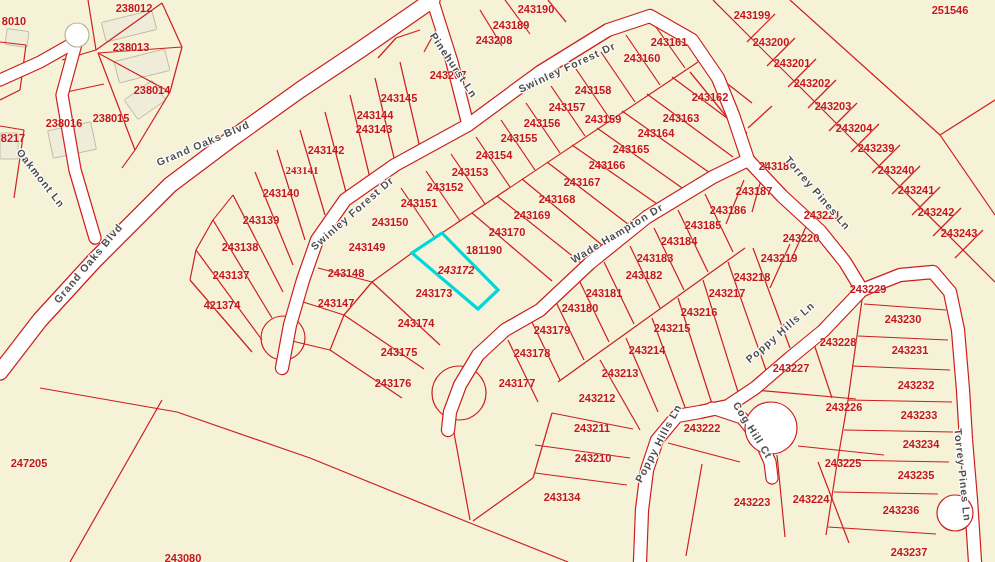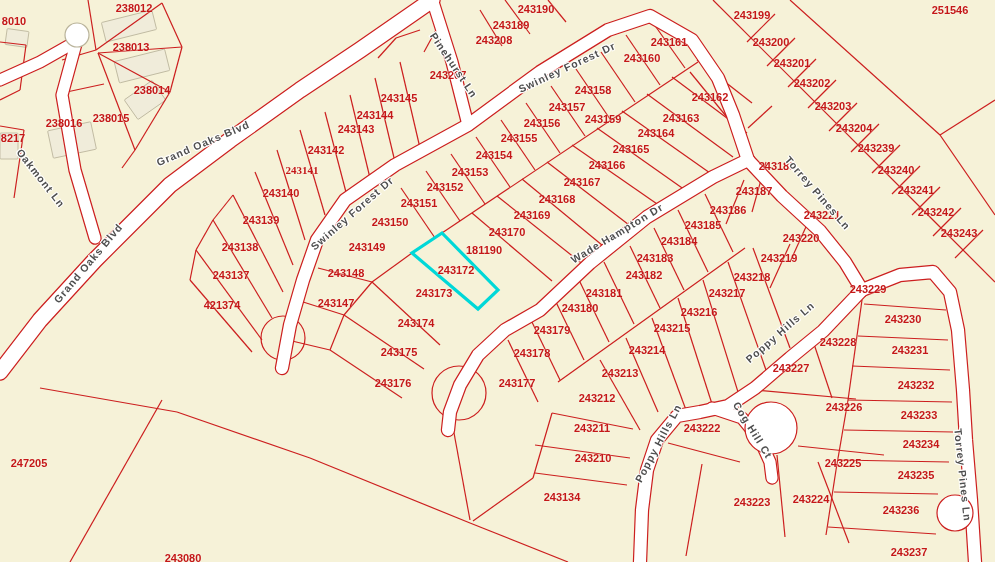--- a/index.html
+++ b/index.html
@@ -224,21 +224,21 @@
       <div class="parcel-label" style="left: 111px; top: 118px; color: rgb(196, 24, 24);">238015</div>
       <div class="parcel-label" style="left: 64px; top: 123px; color: rgb(196, 24, 24);">238016</div>
       <div class="parcel-label" style="left: 13px; top: 138px; color: rgb(196, 24, 24);">8217</div>
       <div class="parcel-label" style="left: 222px; top: 305px; color: rgb(196, 24, 24);">421374</div>
       <div class="parcel-label" style="left: 231px; top: 275px; color: rgb(196, 24, 24);">243137</div>
       <div class="parcel-label" style="left: 240px; top: 247px; color: rgb(196, 24, 24);">243138</div>
       <div class="parcel-label" style="left: 261px; top: 220px; color: rgb(196, 24, 24);">243139</div>
       <div class="parcel-label" style="left: 281px; top: 193px; color: rgb(196, 24, 24);">243140</div>
       <div class="parcel-label" style="left: 302px; top: 170px; color: rgb(196, 24, 24); font-family: Liberation Serif, serif;">243141</div>
       <div class="parcel-label" style="left: 326px; top: 150px; color: rgb(196, 24, 24);">243142</div>
-      <div class="parcel-label" style="left: 332px; top: 129px; color: rgb(196, 24, 24); padding-left: 48px;">243143</div>
+      <div class="parcel-label" style="left: 350px; top: 129px; color: rgb(196, 24, 24); padding-left: 48px;">243143</div>
       <div class="parcel-label" style="left: 375px; top: 115px; color: rgb(196, 24, 24);">243144</div>
       <div class="parcel-label" style="left: 399px; top: 98px; color: rgb(196, 24, 24);">243145</div>
       <div class="parcel-label" style="left: 448px; top: 75px; color: rgb(196, 24, 24);">243207</div>
       <div class="parcel-label" style="left: 494px; top: 40px; color: rgb(196, 24, 24);">243208</div>
       <div class="parcel-label" style="left: 511px; top: 25px; color: rgb(196, 24, 24);">243189</div>
       <div class="parcel-label" style="left: 536px; top: 9px; color: rgb(196, 24, 24);">243190</div>
       <div class="parcel-label" style="left: 336px; top: 303px; color: rgb(196, 24, 24);">243147</div>
       <div class="parcel-label" style="left: 346px; top: 273px; color: rgb(196, 24, 24);">243148</div>
       <div class="parcel-label" style="left: 367px; top: 247px; color: rgb(196, 24, 24);">243149</div>
       <div class="parcel-label" style="left: 390px; top: 222px; color: rgb(196, 24, 24);">243150</div>
@@ -256,21 +256,21 @@
       <div class="parcel-label" style="left: 710px; top: 97px; color: rgb(196, 24, 24);">243162</div>
       <div class="parcel-label" style="left: 681px; top: 118px; color: rgb(196, 24, 24);">243163</div>
       <div class="parcel-label" style="left: 656px; top: 133px; color: rgb(196, 24, 24);">243164</div>
       <div class="parcel-label" style="left: 631px; top: 149px; color: rgb(196, 24, 24);">243165</div>
       <div class="parcel-label" style="left: 607px; top: 165px; color: rgb(196, 24, 24);">243166</div>
       <div class="parcel-label" style="left: 582px; top: 182px; color: rgb(196, 24, 24);">243167</div>
       <div class="parcel-label" style="left: 557px; top: 199px; color: rgb(196, 24, 24);">243168</div>
       <div class="parcel-label" style="left: 532px; top: 215px; color: rgb(196, 24, 24);">243169</div>
       <div class="parcel-label" style="left: 507px; top: 232px; color: rgb(196, 24, 24);">243170</div>
       <div class="parcel-label" style="left: 484px; top: 250px; color: rgb(196, 24, 24);">181190</div>
-      <div class="parcel-label" style="left: 456px; top: 270px; color: rgb(196, 24, 24);">243172</div>
+      <div class="parcel-label" style="left: 456px; top: 270px; color: rgb(196, 24, 24); font-style: italic;">243172</div>
       <div class="parcel-label" style="left: 434px; top: 293px; color: rgb(196, 24, 24);">243173</div>
       <div class="parcel-label" style="left: 416px; top: 323px; color: rgb(196, 24, 24);">243174</div>
       <div class="parcel-label" style="left: 399px; top: 352px; color: rgb(196, 24, 24);">243175</div>
       <div class="parcel-label" style="left: 393px; top: 383px; color: rgb(196, 24, 24);">243176</div>
       <div class="parcel-label" style="left: 517px; top: 383px; color: rgb(196, 24, 24);">243177</div>
       <div class="parcel-label" style="left: 532px; top: 353px; color: rgb(196, 24, 24);">243178</div>
       <div class="parcel-label" style="left: 552px; top: 330px; color: rgb(196, 24, 24);">243179</div>
       <div class="parcel-label" style="left: 580px; top: 308px; color: rgb(196, 24, 24);">243180</div>
       <div class="parcel-label" style="left: 604px; top: 293px; color: rgb(196, 24, 24);">243181</div>
       <div class="parcel-label" style="left: 630px; top: 275px; color: rgb(196, 24, 24); padding-left: 28px;">243182</div>

